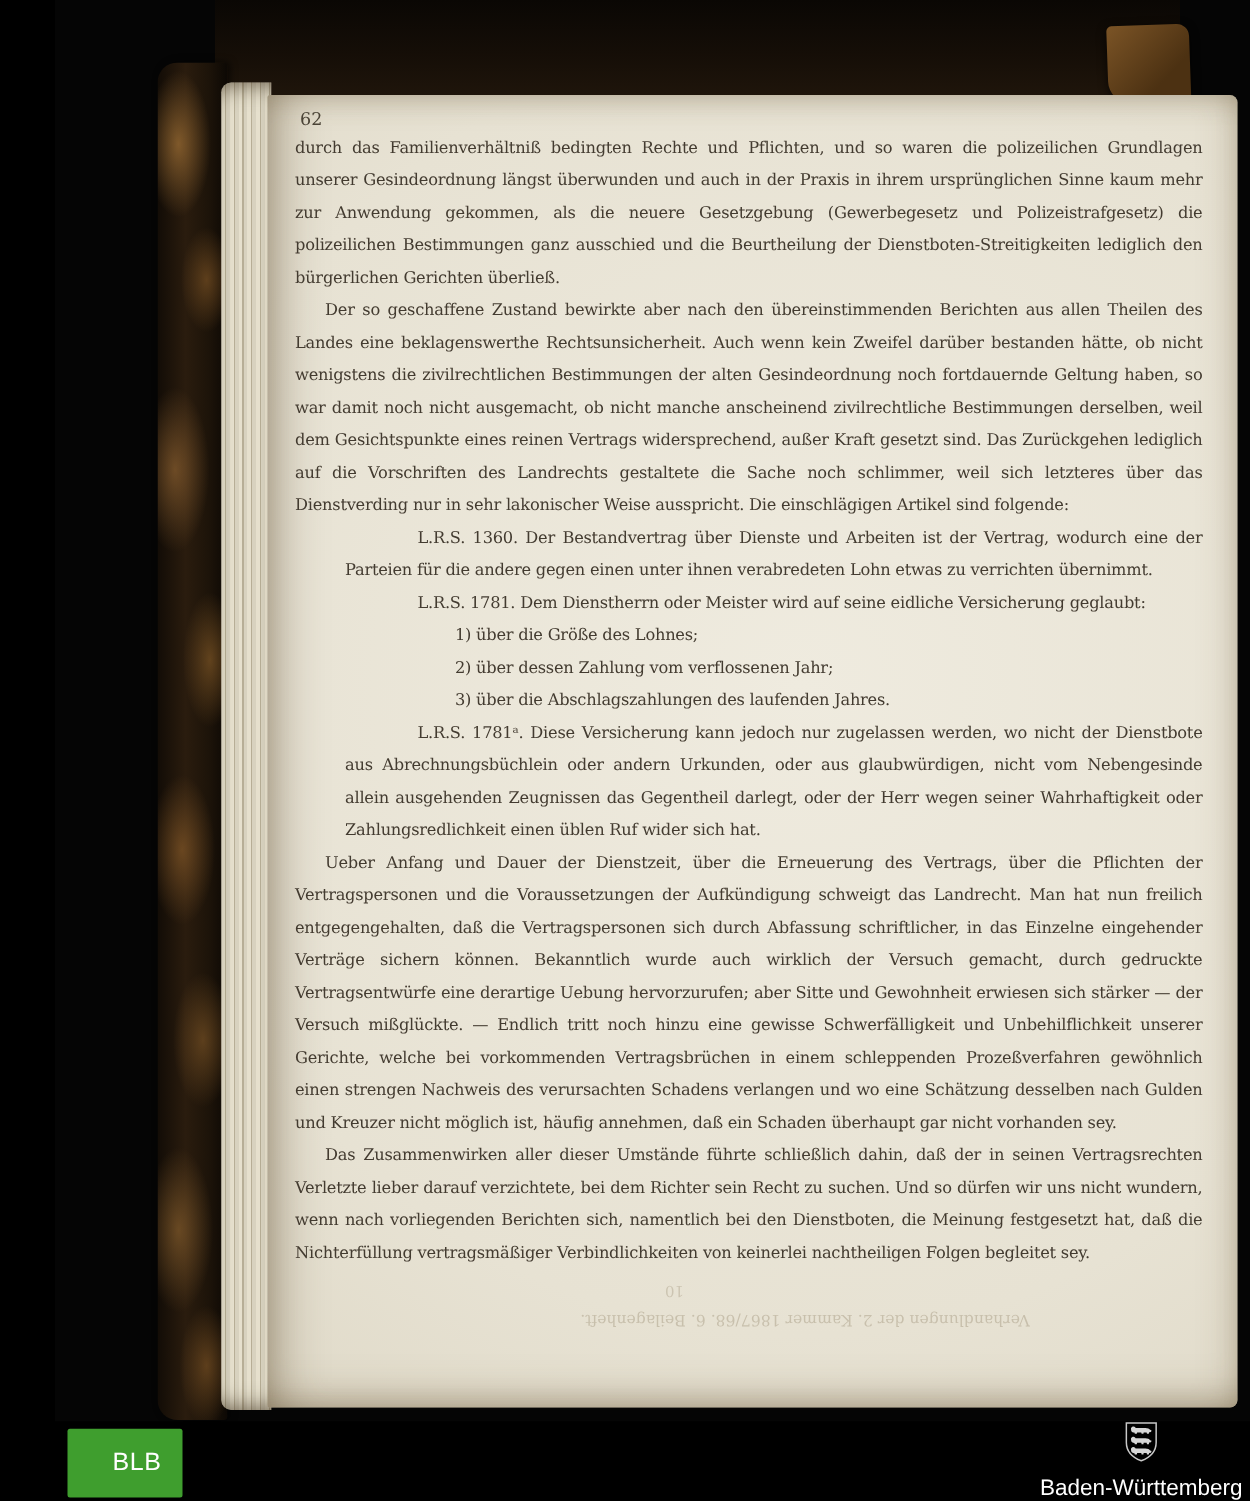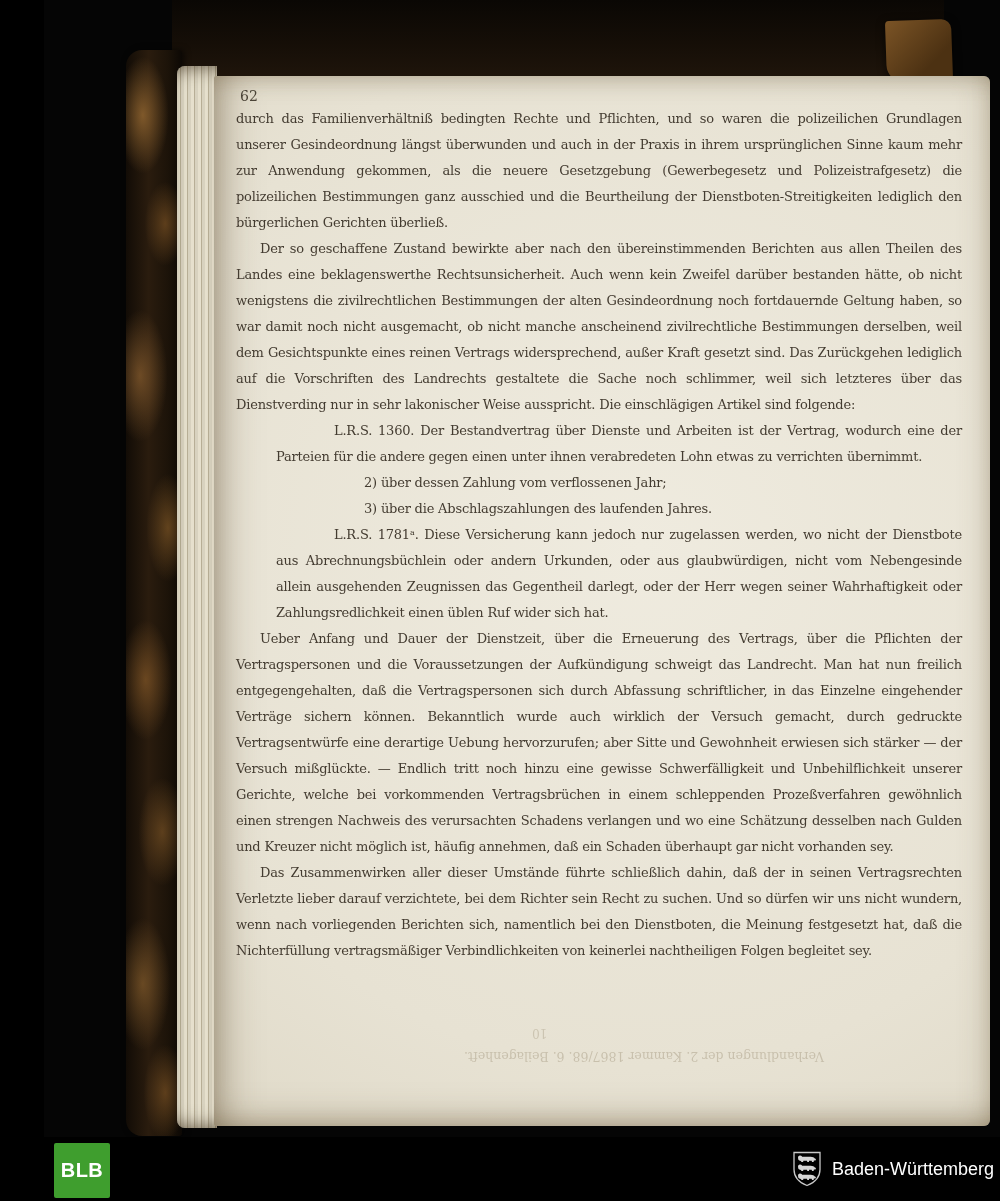--- a/index.html
+++ b/index.html
@@ -50,44 +50,46 @@
   .bleed{position:absolute;left:150px;bottom:62px;width:560px;
     transform:rotate(180deg);color:#9b8e74;opacity:.4;font-size:12.5px;
     text-align:center;filter:blur(.4px);}
   .bleed-num{position:absolute;left:318px;bottom:86px;transform:rotate(180deg);
     color:#9b8e74;opacity:.35;font-size:12px;filter:blur(.4px);}
 
   
   .banner{position:absolute;left:0;right:0;bottom:0;height:64px;background:#000;
     font-family:"Liberation Sans",sans-serif;}
   .blb-badge{position:absolute;left:10px;top:6px;width:56px;height:55px;
-    background:#3f9e2e;border-radius:2px;display:flex;align-items:center;justify-content:center;
-    color:#fff;font-weight:bold;font-size:20px;letter-spacing:.5px;}
+    background:#3f9e2e;border-radius:2px;display:flex;align-items:center;
+    color:#fff;font-weight:normal;font-size:20px;letter-spacing:.5px;padding-left:36px;}
   .lib-name{position:absolute;left:84px;top:12px;color:#fff;font-weight:bold;
     font-size:15px;line-height:20px;letter-spacing:.4px;}
   .bw-group{position:absolute;right:50px;top:0;height:64px;display:flex;
-    align-items:center;gap:10px;color:#fff;font-size:18px;}
+    align-items:center;gap:10px;color:#fff;font-size:18px;flex-direction:column;}
 </style>
 </head>
 <body>
 
 <div class="stage">
 
   <div class="book-top"></div>
   <div class="cover-corner"></div>
   <div class="spine"></div>
   <div class="stack"></div>
 
   <div class="page">
     <div class="page-number">62</div>
 
     <div class="textblock">
       <p>durch das Familienverhältniß bedingten Rechte und Pflichten, und so waren die polizeilichen Grundlagen unserer Gesindeordnung längst überwunden und auch in der Praxis in ihrem ursprünglichen Sinne kaum mehr zur Anwendung gekommen, als die neuere Gesetzgebung (Gewerbegesetz und Polizeistrafgesetz) die polizeilichen Bestimmungen ganz ausschied und die Beurtheilung der Dienstboten-Streitigkeiten lediglich den bürgerlichen Gerichten überließ.</p>
       <p class="indent">Der so geschaffene Zustand bewirkte aber nach den übereinstimmenden Berichten aus allen Theilen des Landes eine beklagenswerthe Rechtsunsicherheit. Auch wenn kein Zweifel darüber bestanden hätte, ob nicht wenigstens die zivilrechtlichen Bestimmungen der alten Gesindeordnung noch fortdauernde Geltung haben, so war damit noch nicht ausgemacht, ob nicht manche anscheinend zivilrechtliche Bestimmungen derselben, weil dem Gesichtspunkte eines reinen Vertrags widersprechend, außer Kraft gesetzt sind. Das Zurückgehen lediglich auf die Vorschriften des Landrechts gestaltete die Sache noch schlimmer, weil sich letzteres über das Dienstverding nur in sehr lakonischer Weise ausspricht. Die einschlägigen Artikel sind folgende:</p>
       <p class="lrs">L.R.S. 1360. Der Bestandvertrag über Dienste und Arbeiten ist der Vertrag, wodurch eine der Parteien für die andere gegen einen unter ihnen verabredeten Lohn etwas zu verrichten übernimmt.</p>
+      <p class="lrs">L.R.S. 1781. Dem Dienstherrn oder Meister wird auf seine eidliche Versicherung geglaubt:</p>
+      <p class="list">1) über die Größe des Lohnes;</p>
       <p class="list">2) über dessen Zahlung vom verflossenen Jahr;</p>
       <p class="list">3) über die Abschlagszahlungen des laufenden Jahres.</p>
       <p class="lrs">L.R.S. 1781ᵃ. Diese Versicherung kann jedoch nur zugelassen werden, wo nicht der Dienstbote aus Abrechnungsbüchlein oder andern Urkunden, oder aus glaubwürdigen, nicht vom Nebengesinde allein ausgehenden Zeugnissen das Gegentheil darlegt, oder der Herr wegen seiner Wahrhaftigkeit oder Zahlungsredlichkeit einen üblen Ruf wider sich hat.</p>
       <p class="indent">Ueber Anfang und Dauer der Dienstzeit, über die Erneuerung des Vertrags, über die Pflichten der Vertragspersonen und die Voraussetzungen der Aufkündigung schweigt das Landrecht. Man hat nun freilich entgegengehalten, daß die Vertragspersonen sich durch Abfassung schriftlicher, in das Einzelne eingehender Verträge sichern können. Bekanntlich wurde auch wirklich der Versuch gemacht, durch gedruckte Vertragsentwürfe eine derartige Uebung hervorzurufen; aber Sitte und Gewohnheit erwiesen sich stärker — der Versuch mißglückte. — Endlich tritt noch hinzu eine gewisse Schwerfälligkeit und Unbehilflichkeit unserer Gerichte, welche bei vorkommenden Vertragsbrüchen in einem schleppenden Prozeßverfahren gewöhnlich einen strengen Nachweis des verursachten Schadens verlangen und wo eine Schätzung desselben nach Gulden und Kreuzer nicht möglich ist, häufig annehmen, daß ein Schaden überhaupt gar nicht vorhanden sey.</p>
       <p class="indent">Das Zusammenwirken aller dieser Umstände führte schließlich dahin, daß der in seinen Vertragsrechten Verletzte lieber darauf verzichtete, bei dem Richter sein Recht zu suchen. Und so dürfen wir uns nicht wundern, wenn nach vorliegenden Berichten sich, namentlich bei den Dienstboten, die Meinung festgesetzt hat, daß die Nichterfüllung vertragsmäßiger Verbindlichkeiten von keinerlei nachtheiligen Folgen begleitet sey.</p>
 
     </div>
 
     <div class="bleed">Verhandlungen der 2. Kammer 1867/68. 6. Beilagenheft.</div>
     <div class="bleed-num">10</div>

